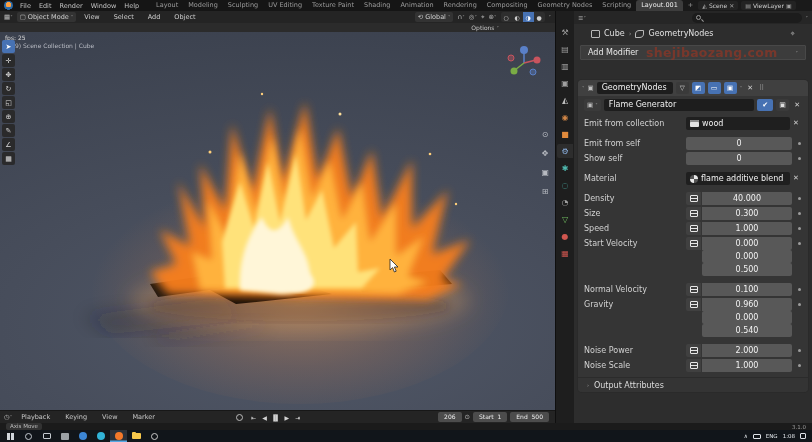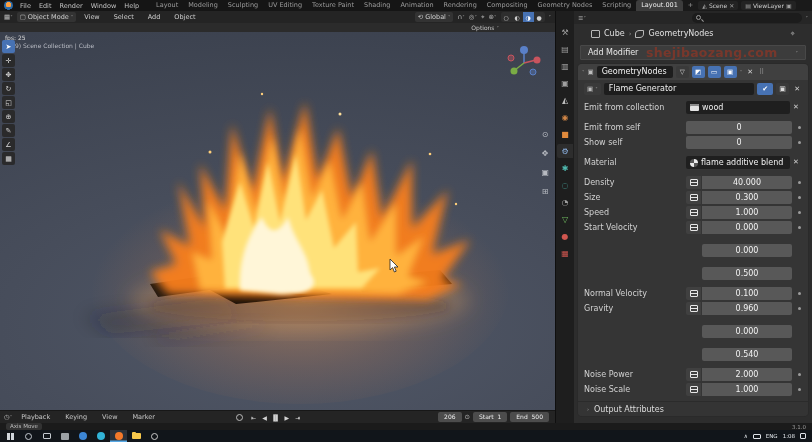--- a/index.html
+++ b/index.html
@@ -59,21 +59,21 @@
 .ptab.active{background:#2d2d2d;}
 .panel{flex:1;display:flex;flex-direction:column;overflow:hidden;}
 .p-head{flex:none;height:13px;background:#262626;display:flex;align-items:center;padding:0 4px;gap:4px;}
 .search{display:flex;align-items:center;gap:3px;background:#1c1c1c;border-radius:6px;height:10px;width:110px;margin-left:auto;padding:0 4px;}
 .mag{width:5px;height:5px;border:1px solid #9a9a9a;border-radius:50%;position:relative;}
 .mag::after{content:"";position:absolute;left:4px;top:4px;width:3px;height:1px;background:#9a9a9a;transform:rotate(45deg);}
 .p-bread{flex:none;height:19px;display:flex;align-items:center;gap:4px;padding:0 17px;font-size:8px;color:#e0e0e0;}
 .bico{width:9px;height:8px;border:1px solid #b9b9b9;border-radius:1px;flex:none;}
 .bsep{color:#8f8f8f;font-size:7px;}
 .pin{margin-left:auto;color:#a8a8a8;font-size:8px;}
-.addmod{flex:none;margin:2px 6px 3px 6px;height:15px;background:#3c3c3c;border:1px solid #484848;border-radius:1px;display:flex;align-items:center;padding:0 7px;font-size:8px;color:#e9e9e9;}
+.addmod{flex:none;margin:2px 6px 19px 6px;height:15px;background:#3c3c3c;border:1px solid #484848;border-radius:1px;display:flex;align-items:center;padding:0 7px;font-size:8px;color:#e9e9e9;}
 .addmod .chev{margin-left:auto;}
 
 .mod{flex:none;margin:1px 4px;background:#353535;border-radius:4px;display:flex;flex-direction:column;box-shadow:0 0 0 1px #2a2a2a;}
 .mod-head{height:16px;background:#404040;border-radius:4px 4px 0 0;display:flex;align-items:center;gap:3px;padding:0 4px;}
 .namefld{background:#1d1d1d;border-radius:2px;height:12px;line-height:12px;font-size:8px;color:#f0f0f0;padding:0 5px;width:76px;}
 .tgl{width:13px;height:12px;border-radius:2px;display:flex;align-items:center;justify-content:center;font-size:6.5px;color:#d6d6d6;background:#3a3a3a;}
 .tgl.on{background:#4772b3;color:#fff;}
 .xbtn{color:#cfcfcf;font-size:7px;padding:0 2px;}
 .grip{color:#9a9a9a;font-size:7px;margin-left:1px;}
 .tree-row{height:16px;display:flex;align-items:center;gap:3px;padding:0 6px;margin:1px 0 3px 0;}
@@ -83,21 +83,21 @@
 .copyb{width:13px;height:12px;background:#3a3a3a;border-radius:2px;color:#ddd;font-size:7px;display:flex;align-items:center;justify-content:center;}
 
 .prow{display:flex;align-items:flex-start;padding:1px 6px;}
 .prow.gap{margin-top:5px;}
 .plabel{flex:none;width:102px;padding-right:6px;font-size:8px;color:#d2d2d2;line-height:13px;white-space:nowrap;}
 .attr-btn{flex:none;width:15px;height:13px;background:#404040;border-radius:2px 0 0 2px;display:flex;align-items:center;justify-content:center;margin-right:1px;}
 .attr-glyph{width:8px;height:7px;border:1px solid #e6e6e6;border-radius:1px;background:linear-gradient(to bottom,transparent 42%,#e6e6e6 42% 58%,transparent 58%),linear-gradient(to right,transparent 42%,#e6e6e6 42% 58%,transparent 58%);}
 .fld{height:13px;background:#585858;color:#f3f3f3;font-size:8px;text-align:center;line-height:13px;border-radius:0 2px 2px 0;}
 .fld.single{width:90px;}
 .fld.intf{width:106px;border-radius:2px;}
-.veccol{display:flex;flex-direction:column;gap:10px;justify-content:flex-end;}
+.veccol{display:flex;flex-direction:column;gap:0;justify-content:flex-end;}
 .veccol .fld{width:90px;}
 .veccol .fld+.fld{border-radius:2px;}
 .asset{display:flex;align-items:center;gap:3px;width:106px;height:13px;background:#1f1f1f;border-radius:2px;padding:0 4px;font-size:8px;color:#f0f0f0;white-space:nowrap;overflow:hidden;}
 .a-col{width:9px;height:7px;background:#e3e3e3;border-radius:1px;flex:none;box-shadow:inset 0 2px 0 #8b8b8b;}
 .a-mat{width:8px;height:8px;border-radius:50%;flex:none;background:conic-gradient(#e8e8e8 0 90deg,#555 90deg 180deg,#e8e8e8 180deg 270deg,#555 270deg);}
 .clear-x{flex:none;width:12px;text-align:center;font-size:7px;color:#cfcfcf;line-height:13px;}
 .dot{flex:none;width:3px;height:3px;border-radius:50%;background:#9c9c9c;margin:5px 0 0 6px;}
 .out-row{height:15px;margin-top:4px;border-top:1px solid #2b2b2b;background:#343434;border-radius:0 0 4px 4px;display:flex;align-items:center;gap:5px;padding:0 9px;font-size:8px;color:#dcdcdc;}
 .spacer{flex:1;}
 

